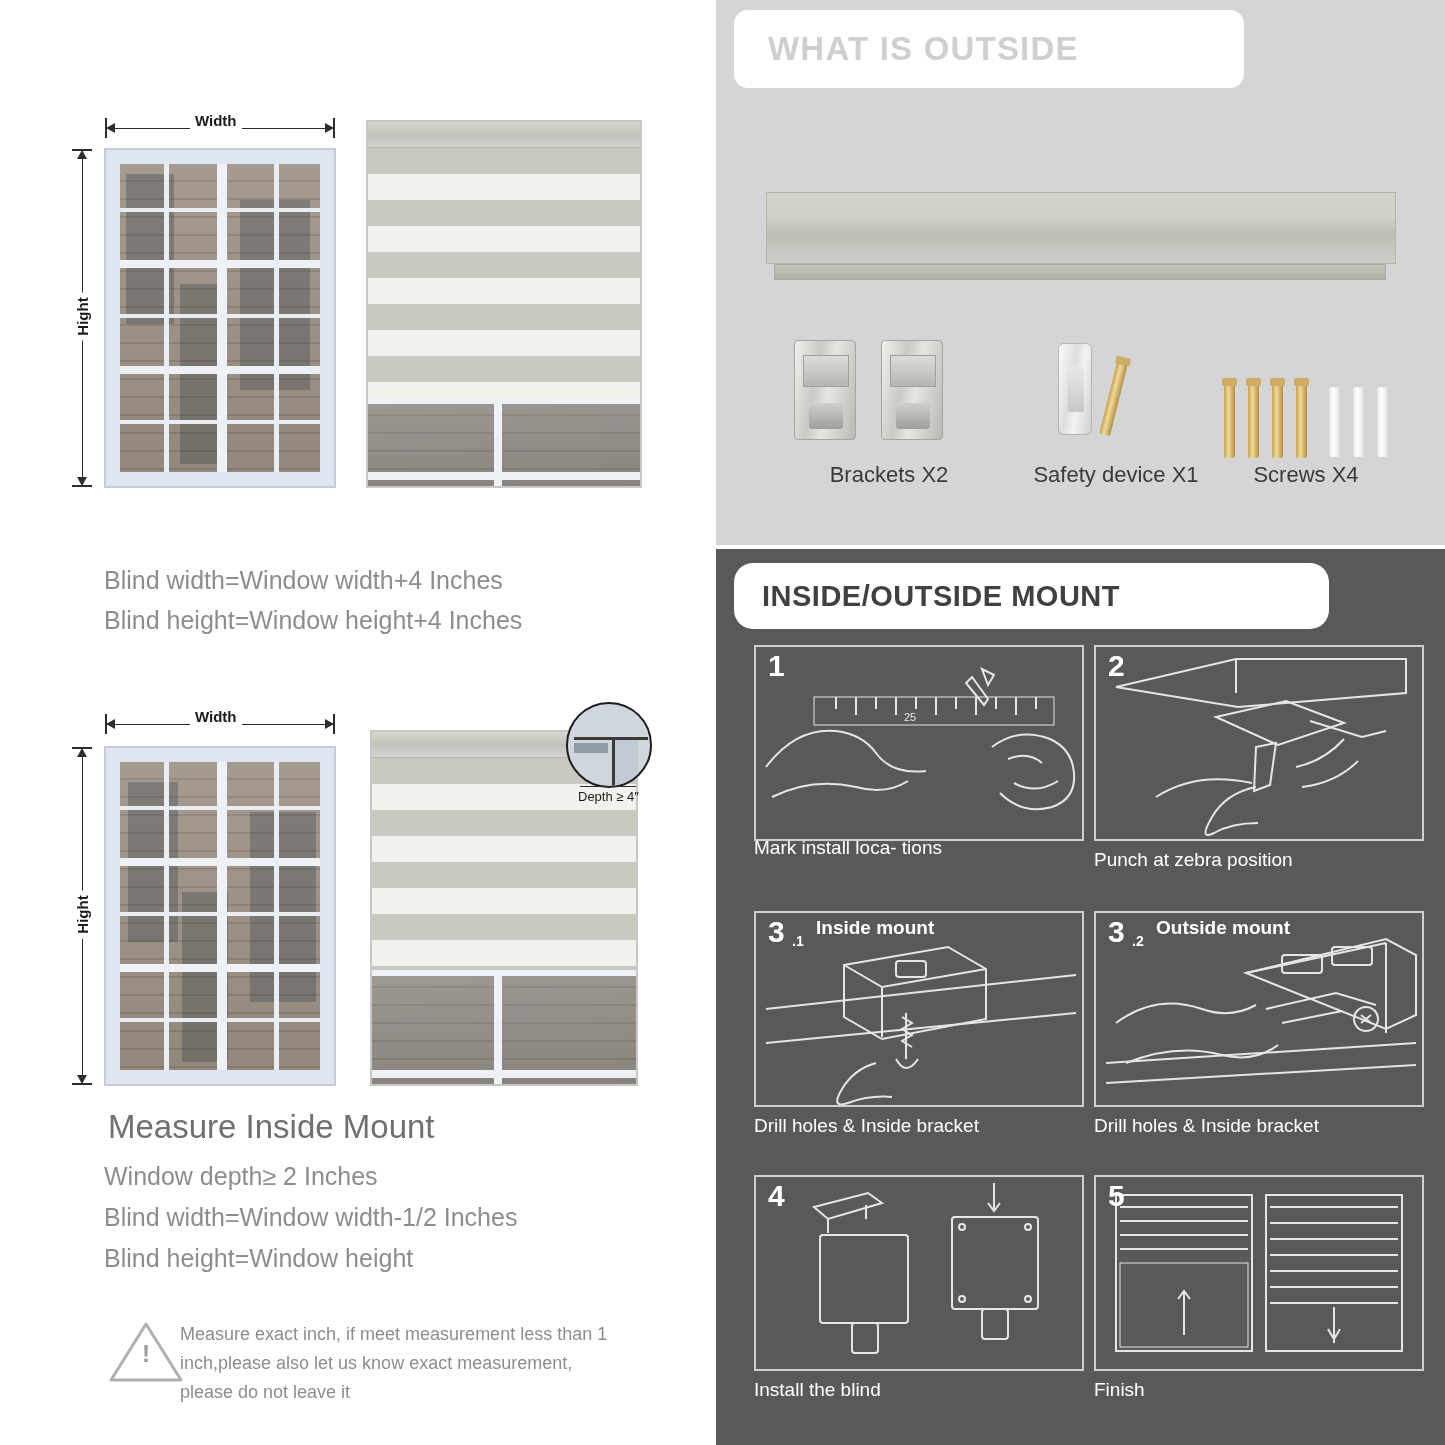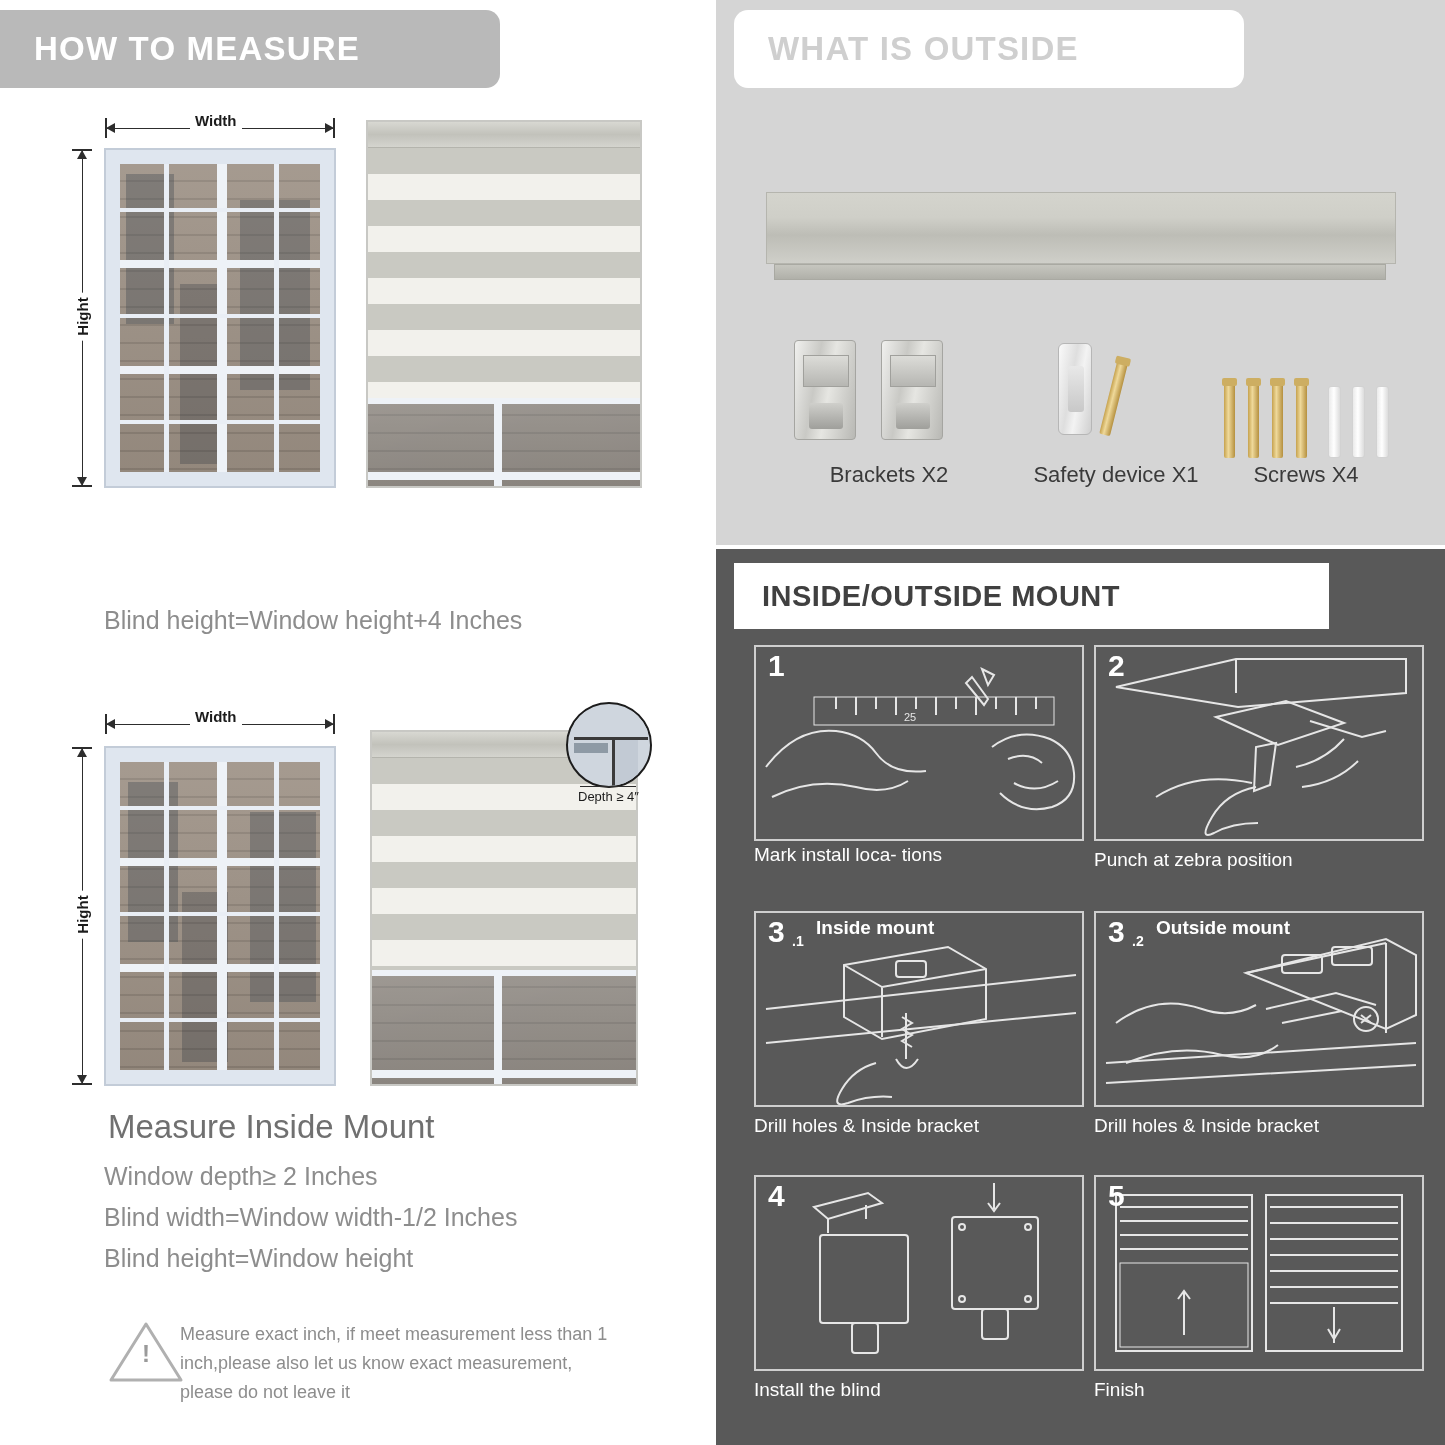--- a/index.html
+++ b/index.html
@@ -178,21 +178,21 @@
     border:1px solid #d2d2d2; border-radius:3px;
   }
 
   
   .rb-panel {
     position:absolute; left:716px; top:549px; width:729px; height:896px;
     background:#595959;
   }
   .banner-mount {
     position:absolute; left:18px; top:14px; width:595px; height:66px;
-    background:#ffffff; border-radius:0; display:flex; align-items:center;
+    background:#ffffff; border-radius:19px; display:flex; align-items:center;
   }
   .banner-mount .txt {
     color:#404040; font-size:29px; font-weight:bold; letter-spacing:0.5px; padding-left:28px;
   }
   .step-box {
     position:absolute; border:2px solid #cfcfcf; background:#595959;
   }
   .step-num {
     position:absolute; font-size:30px; font-weight:bold; color:#ffffff;
   }
@@ -207,23 +207,20 @@
   }
   .sk { position:absolute; stroke:#e6e6e6; fill:none; stroke-width:2; }
 </style>
 </head>
 <body>
 
 <div class="page">
 
   <div class="left-panel">
 
-    <div class="banner-left">
-      <span class="txt">HOW TO MEASURE</span>
-    </div>
 
     <div class="dim-h" style="left:106px; top:128px; width:228px;"></div>
     <div class="arrow-l" style="left:106px; top:123px;"></div>
     <div class="arrow-r" style="left:325px; top:123px;"></div>
     <div class="tick" style="left:105px; top:118px; width:2px; height:20px;"></div>
     <div class="tick" style="left:333px; top:118px; width:2px; height:20px;"></div>
     <div class="dim-label" style="left:190px; top:112px;">Width</div>
 
     <div class="dim-v" style="left:82px; top:150px; height:336px;"></div>
     <div class="arrow-u" style="left:77px; top:150px;"></div>
@@ -253,20 +250,21 @@
       <div class="blind-head"></div>
       <div class="zebra" style="top:26px; height:250px;"></div>
       <div class="glassview" style="top:276px;">
         <div class="brickwall" style="opacity:.75"></div>
         <div class="mullion-v" style="left:126px; top:0; width:8px; bottom:0;"></div>
         <div class="mullion-h" style="left:0; bottom:6px; right:0; height:8px;"></div>
         <div class="mullion-h" style="left:0; top:0; right:0; height:6px;"></div>
       </div>
     </div>
 
+    <div class="section-line" style="left:104px; top:566px;">Blind width=Window width+4 Inches</div>
     <div class="section-line" style="left:104px; top:606px;">Blind height=Window height+4 Inches</div>
 
     <div class="dim-h" style="left:106px; top:724px; width:228px;"></div>
     <div class="arrow-l" style="left:106px; top:719px;"></div>
     <div class="arrow-r" style="left:325px; top:719px;"></div>
     <div class="tick" style="left:105px; top:714px; width:2px; height:20px;"></div>
     <div class="tick" style="left:333px; top:714px; width:2px; height:20px;"></div>
     <div class="dim-label" style="left:190px; top:708px;">Width</div>
 
     <div class="dim-v" style="left:82px; top:748px; height:336px;"></div>
@@ -365,21 +363,21 @@
         <rect x="58" y="50" width="240" height="28" stroke="#e6e6e6" fill="none"></rect>
         <path class="sk" d="M80 50 v12 M100 50 v18 M120 50 v12 M140 50 v18 M160 50 v12 M180 50 v18 M200 50 v12 M220 50 v18 M240 50 v12 M260 50 v18 M280 50 v12"></path>
         <text x="148" y="74" fill="#e6e6e6" font-size="11" font-family="Liberation Sans">25</text>
         <path class="sk" d="M216 30 l16 22 l-4 6 l-18 -22z"></path>
         <path class="sk" d="M226 22 l12 6 l-6 10z"></path>
         <path class="sk" d="M236 100 q26 -20 58 -8 q22 10 24 34 q2 26 -22 34 q-30 8 -52 -14"></path>
         <path class="sk" d="M252 112 q20 -8 34 4 M258 136 q22 12 44 -2"></path>
       </svg>
     </div>
     <div class="step-num" style="left:52px; top:100px;">1</div>
-    <div class="step-cap" style="left:38px; top:295px;">Mark install loca- tions</div>
+    <div class="step-cap" style="left:38px; top:288px;">Mark install loca- tions</div>
 
     <div class="step-box" style="left:378px; top:96px; width:330px; height:196px;">
       <svg width="326" height="192" viewBox="0 0 326 192">
         <path class="sk" d="M20 40 l120 -28 l170 0 l0 34 l-168 14z"></path>
         <path class="sk" d="M140 12 l0 34 M310 12 l-168 0"></path>
         <path class="sk" d="M120 70 l70 -16 l58 22 l-66 22z"></path>
         <path class="sk" d="M180 96 l-6 42 l-16 6 l2 -44z"></path>
         <path class="sk" d="M160 140 q-30 6 -44 30 q-14 24 2 16 q18 -10 44 -10"></path>
         <path class="sk" d="M214 74 l52 16 l24 -6"></path>
         <path class="sk" d="M200 120 q28 -6 48 -28 M206 140 q34 -4 56 -26"></path>

